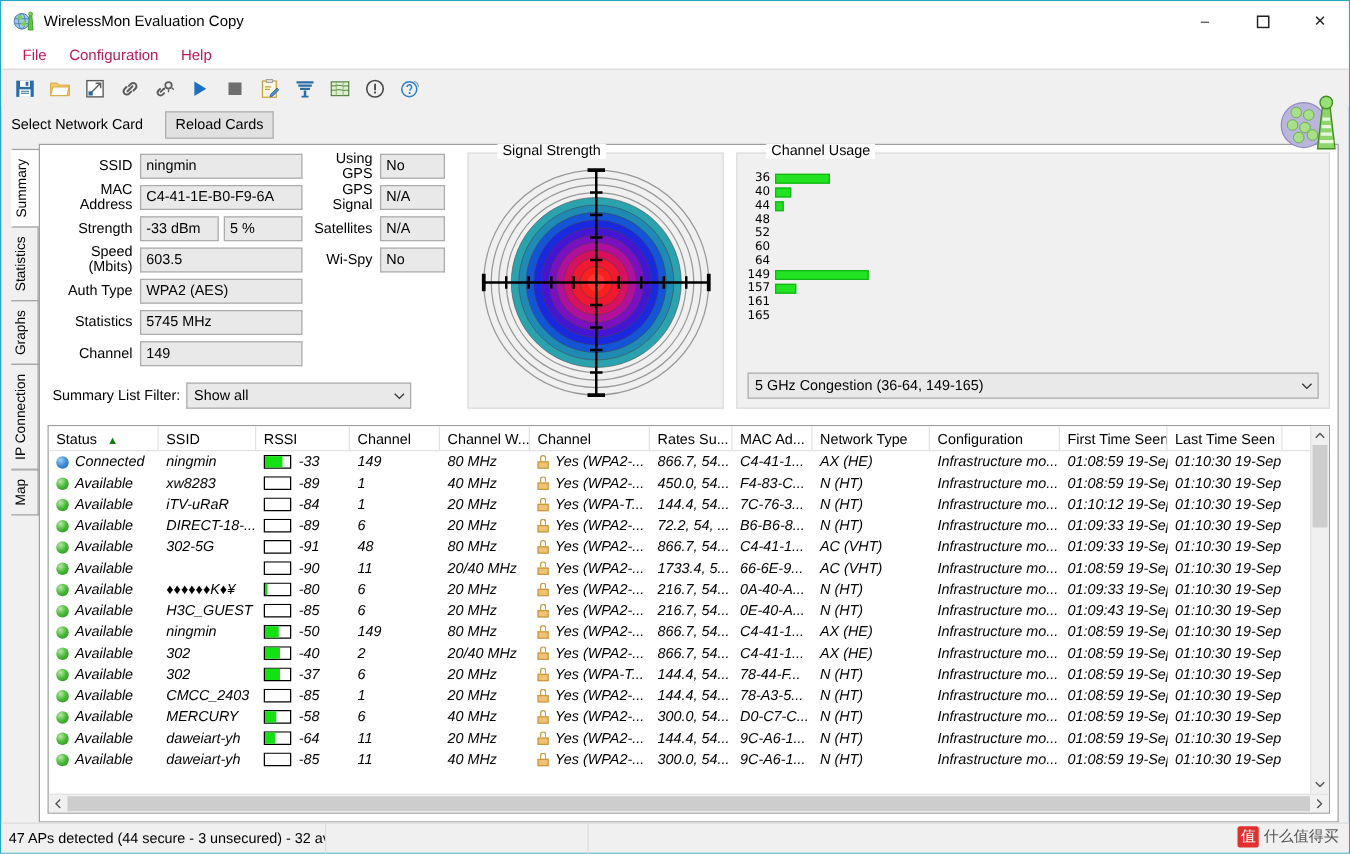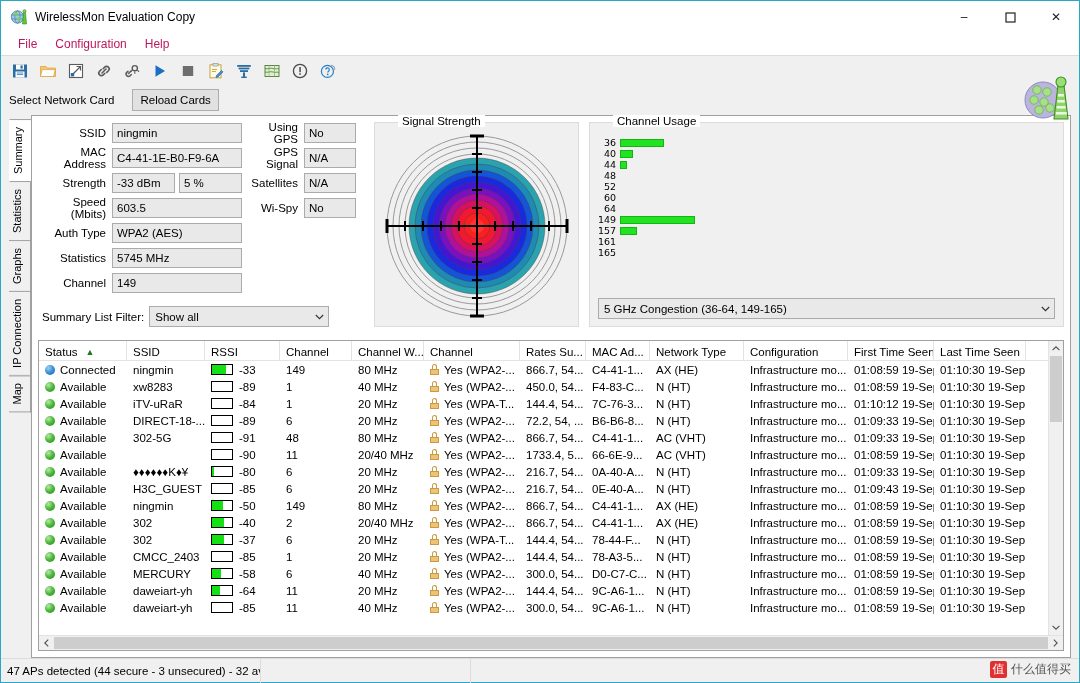--- a/index.html
+++ b/index.html
@@ -67,21 +67,21 @@
   .chanrow { display:flex; align-items:center; height:11px; }
   .chanlabel { width:22px; text-align:right; font-size:9.5px; padding-right:4px; font-family:"DejaVu Sans", sans-serif; }
   .chanbar { height:8px; background:#21e321; border:1px solid #14b414; }
   .chancombo { position:absolute; left:8px; right:8px; bottom:7px; height:21px; }
 
   
   .tablewrap { flex:1; margin:6px; border:1px solid #a0a0a0; background:#fff; display:flex; flex-direction:column; min-height:0; overflow:hidden; position:relative; }
   .thead { display:flex; height:20px; background:#fff; border-bottom:1px solid #e3e3e3; flex:0 0 auto; }
   .th { font-size:11.5px; padding:2px 0 0 6px; border-right:1px solid #e3e3e3; overflow:hidden; white-space:nowrap; display:flex; align-items:center; }
   .th .sortarrow { color:#1a7a1a; margin-left:8px; font-size:9px; }
-  .tbody { flex:1; overflow:hidden; position:relative; }
+  .tbody { flex:1; overflow:hidden; position:relative;font-style:italic; }
   .trow { display:flex; height:17px; align-items:center; }
   .td { font-size:11.5px; padding-left:6px; overflow:hidden; white-space:nowrap; display:flex; align-items:center; }
   .statusdot { width:10px; height:10px; border-radius:50%; margin-right:5px; flex:0 0 auto; }
   .dot-conn { background:radial-gradient(circle at 34% 30%, #9fd2f5 0%, #3e8fd4 48%, #1d5fa8 100%); }
   .dot-avail { background:radial-gradient(circle at 34% 30%, #b9e8a8 0%, #4cb83c 48%, #218a18 100%); }
   .rssibar { width:22px; height:11px; border:1px solid #000; background:#fff; margin-right:6px; flex:0 0 auto; position:relative; }
   .rssifill { position:absolute; left:0; top:0; bottom:0; background:#14e114; }
   .lock { width:9px; height:11px; margin-right:5px; flex:0 0 auto; position:relative; }
   .lock i { position:absolute; left:0; bottom:0; width:9px; height:6px; background:#f0c274; border:1px solid #c89a46; display:block; }
   .lock b { position:absolute; left:2px; top:0; width:5px; height:5px; border:1.5px solid #c89a46; border-bottom:none; border-radius:3px 3px 0 0; display:block; }

